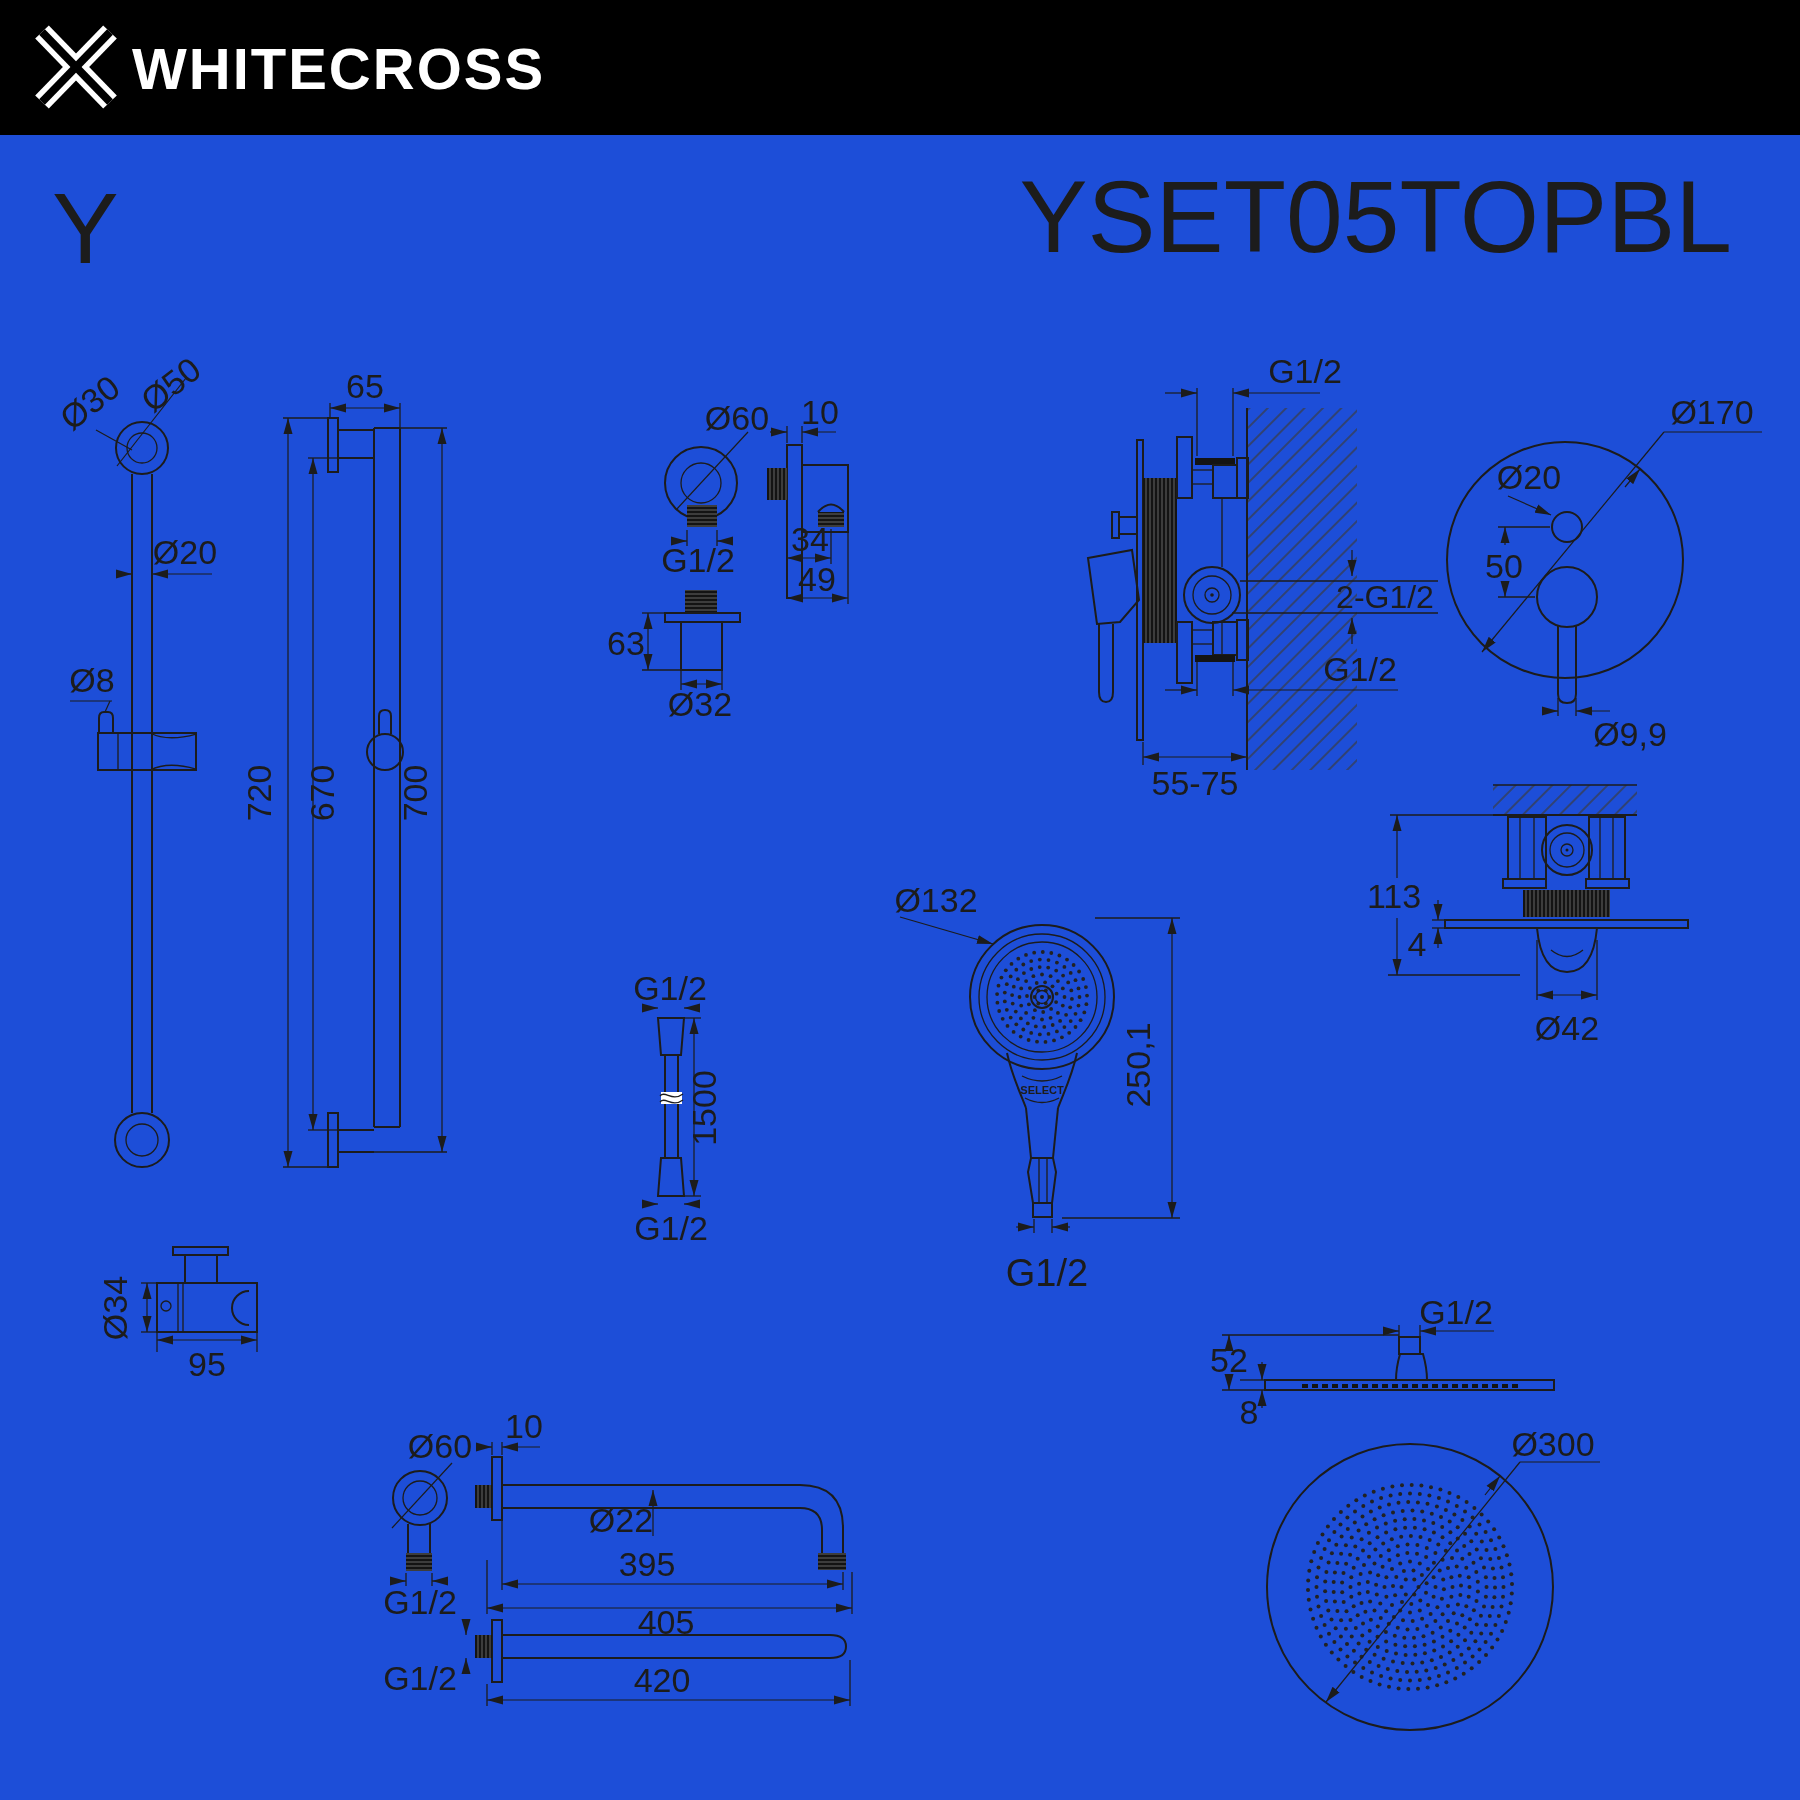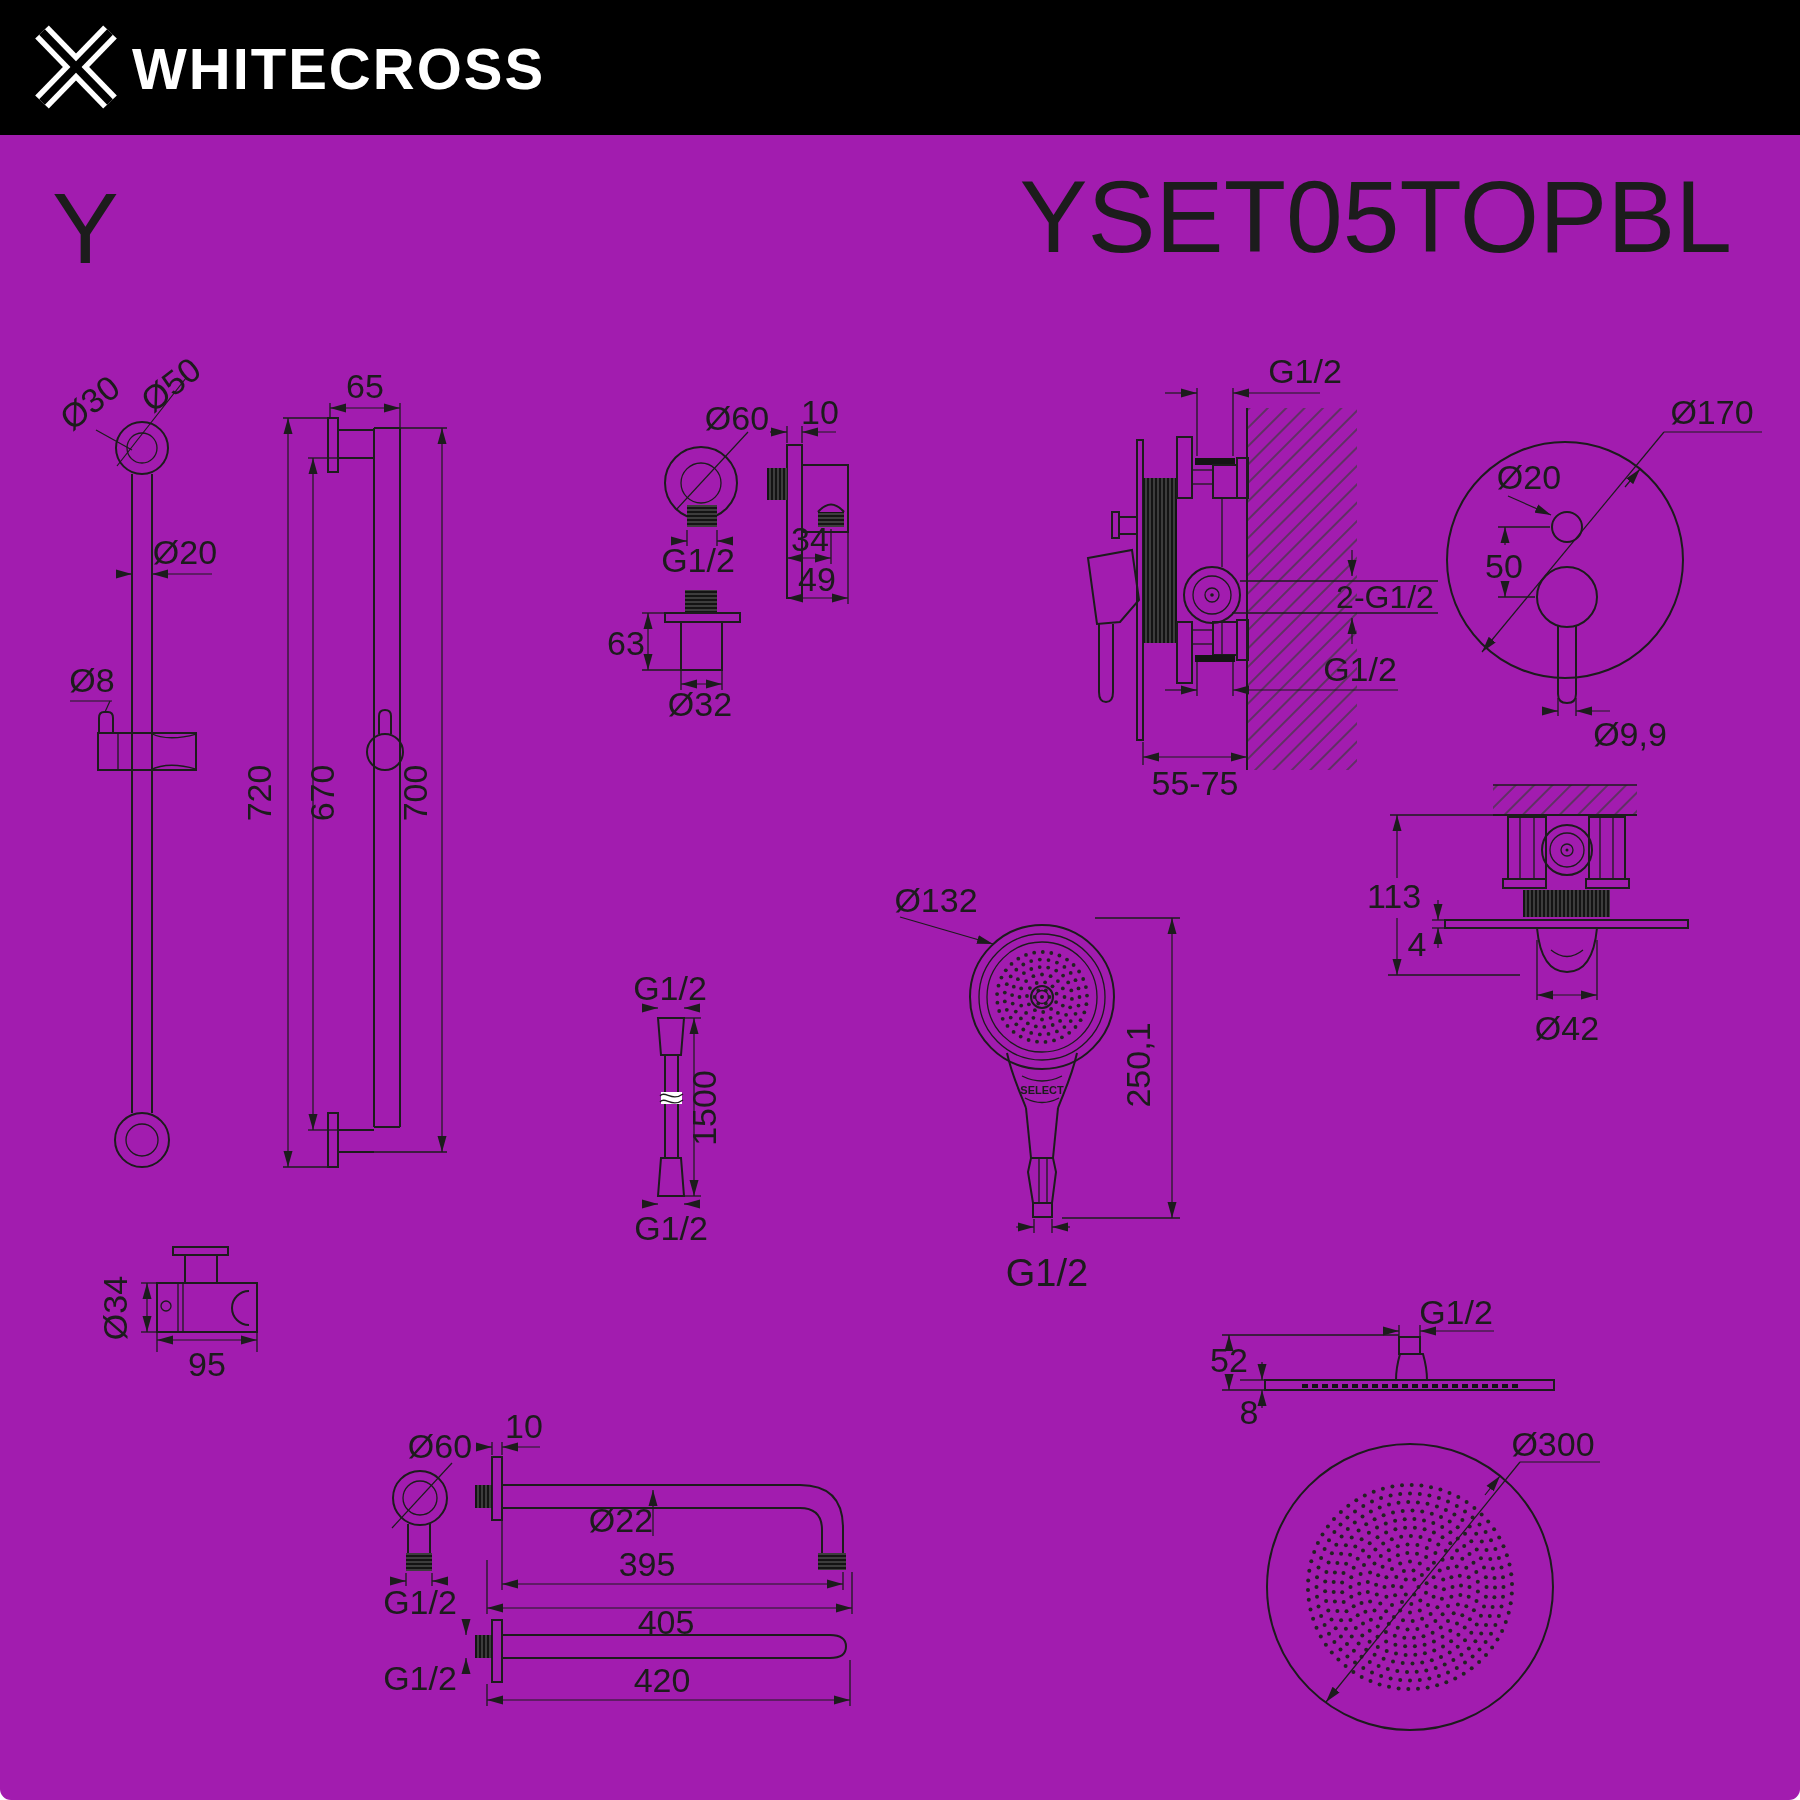--- a/index.html
+++ b/index.html
@@ -1,16 +1,16 @@
 <!DOCTYPE html>
 <html><head>
 <meta charset="utf-8">
 <style>
   html,body{margin:0;padding:0;background:#fff;}
-  .page{width:1800px;height:1800px;position:relative;background:#a21caf;border-radius:11px;}
+  .page{width:1800px;height:1800px;position:relative;background:#1d4ed8;}
   svg text{font-family:"Liberation Sans",sans-serif;fill:#1c1c1c;}
   .o{fill:none;stroke:#1c1c1c;stroke-width:2;}
   .t{fill:none;stroke:#1c1c1c;stroke-width:1.3;}
   .d{fill:none;stroke:#1c1c1c;stroke-width:1.2;}
   .blk{fill:#141414;stroke:none;}
   .wht{fill:#fff;}
   .dim{font-size:34px;text-anchor:middle;}
   .dimsm{font-size:32px;text-anchor:middle;}
   .tiny{font-size:11px;text-anchor:middle;font-weight:bold;}
   .brand{font-size:58px;font-weight:bold;fill:#ffffff;letter-spacing:2px;}

